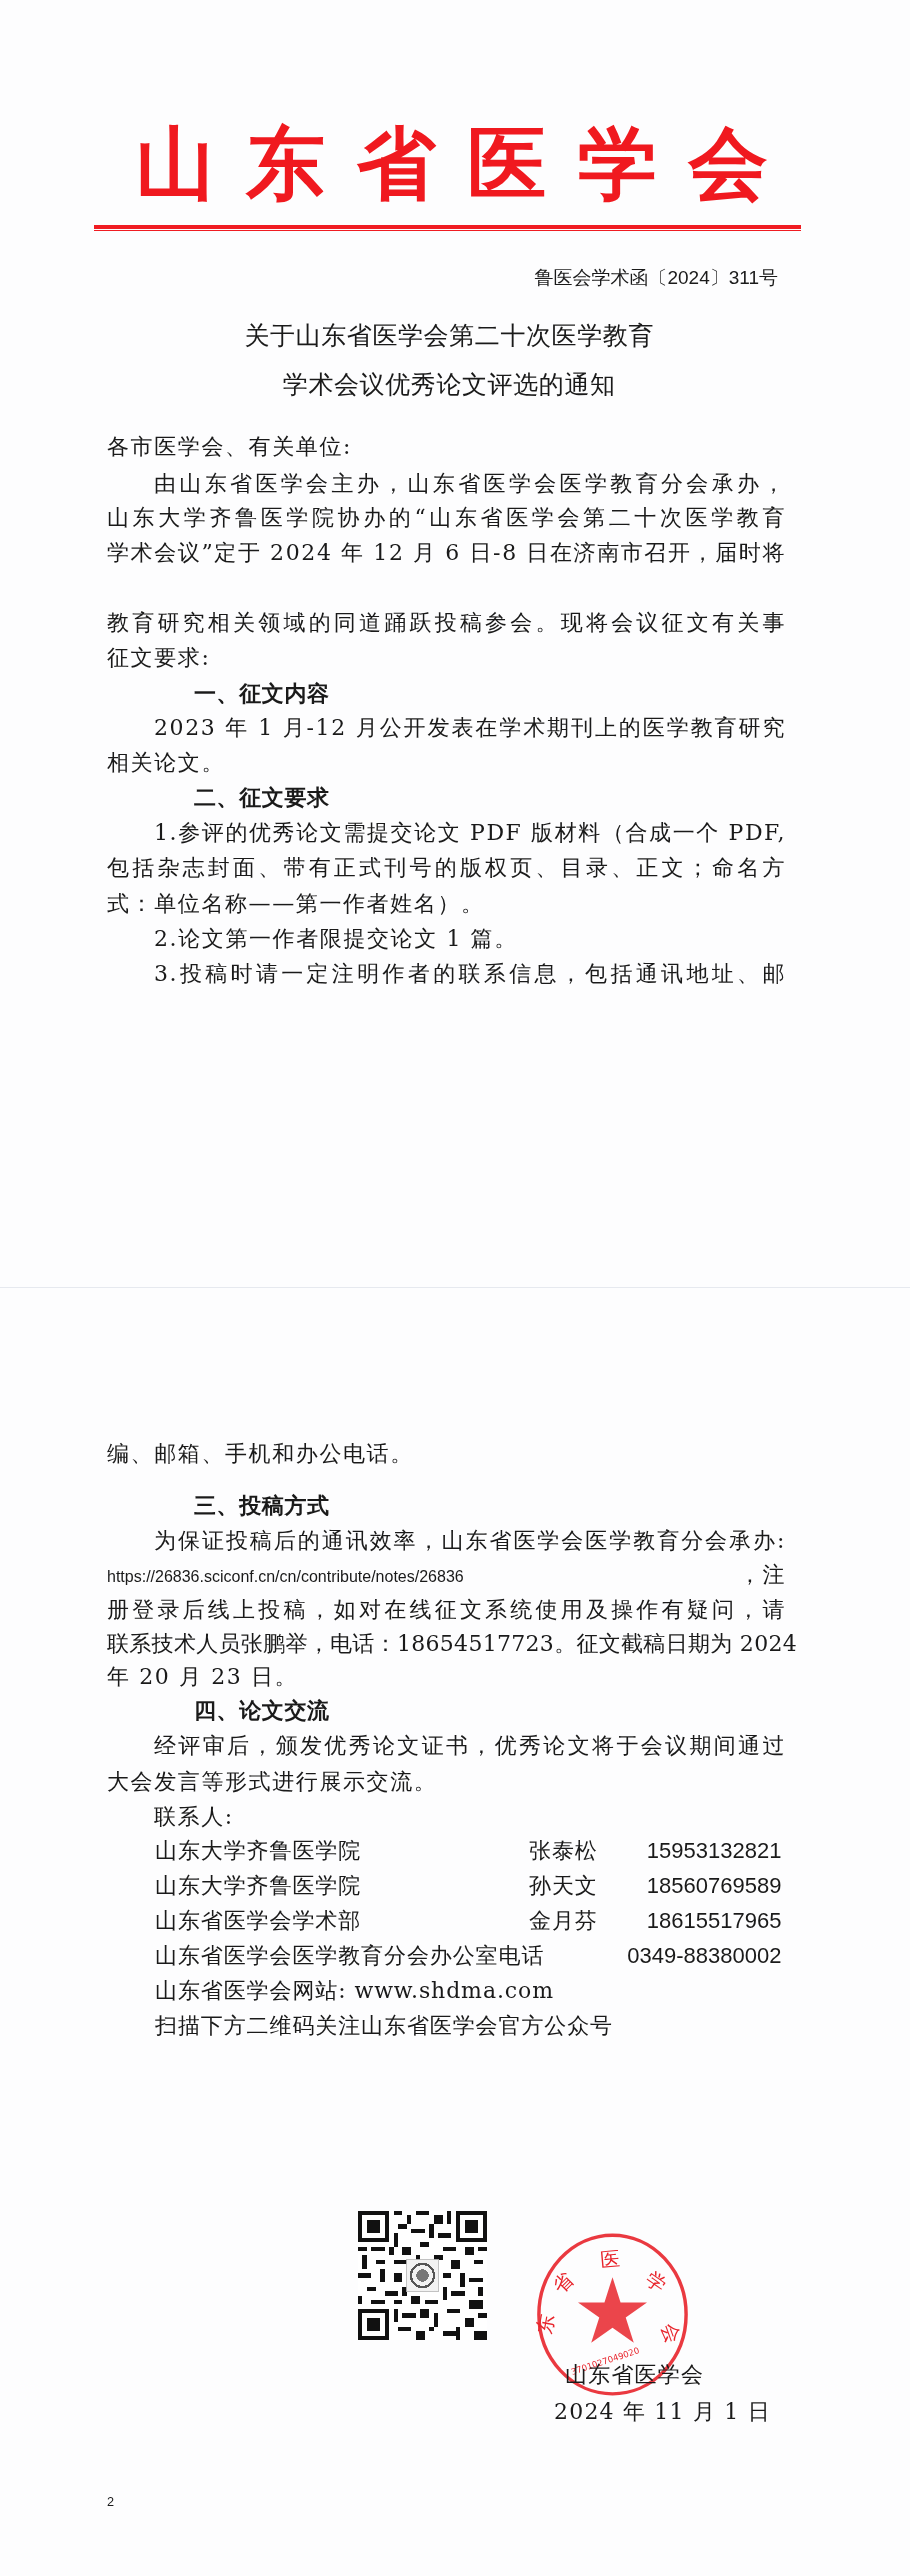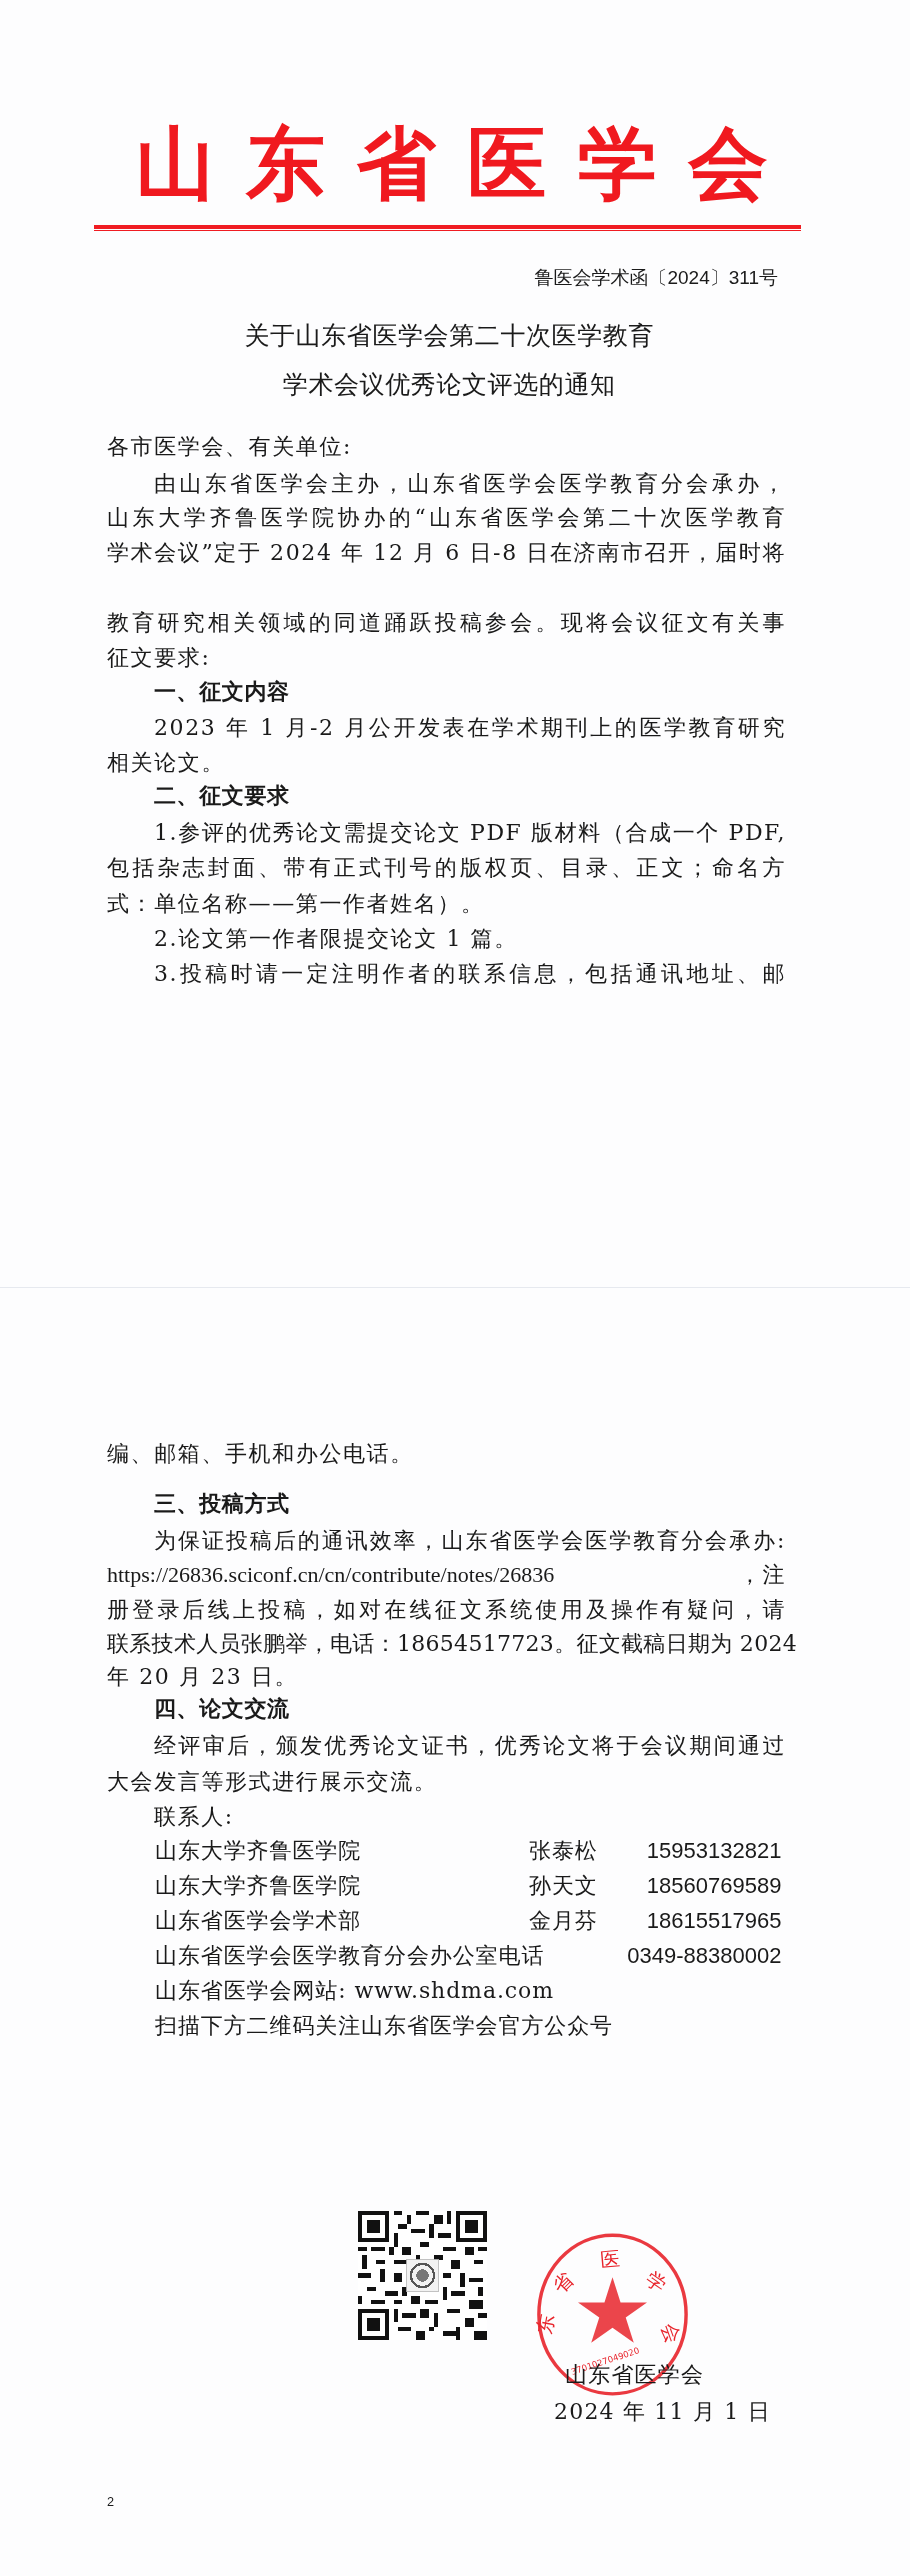--- a/index.html
+++ b/index.html
@@ -24,22 +24,22 @@
   .red-rule-thin { position: absolute; left: 94px; top: 230px; width: 707px; height: 1.2px; background: #f01c22; }
 
   .docno { position: absolute; top: 266px; right: 132px; font-size: 19px; line-height: 23px; letter-spacing: 0px; font-family: "Liberation Sans Narrow", "Liberation Sans", sans-serif; margin-left: 8px; }
   .title { position: absolute; left: 0; width: 910px; text-align: center; font-size: 25px; line-height: 35px; letter-spacing: 0.6px; font-family: "DejaVu Sans", sans-serif; }
   .title.l1 { top: 318px; left: -5.8px; }
   .title.l2 { top: 367px; left: -5.8px; }
 
   .line { position: absolute; left: 107px; width: 679px; font-size: 22px; line-height: 28px; white-space: nowrap; letter-spacing: 1.6px; }
   .line.just { text-align: justify; text-align-last: justify; }
   .indent { left: 154px; width: 632px; }
-  .heading { font-family: Liberation Mono, monospace; font-weight: bold; letter-spacing: 0.6px; }
-  .mono { font-family: Liberation Serif, serif; letter-spacing: 0; font-size: 22px; }
+  .heading { font-family: Liberation Serif, serif; font-weight: bold; letter-spacing: 0.6px; margin-left: 40px; }
+  .mono { font-family: Liberation Sans, sans-serif; letter-spacing: 0; font-size: 16px; }
 
   .contact-row { position: absolute; left: 155px; width: 631px; font-size: 22px; line-height: 28px; white-space: nowrap; letter-spacing: 0.9px; }
   .contact-row .org { position: absolute; left: 0; }
   .contact-row .person { position: absolute; left: 374px; }
   .contact-row .phone { position: absolute; right: 4.6px; letter-spacing: 0; font-family: "Liberation Sans", sans-serif; }
 
   .qr { position: absolute; left: 358px; top: 2211px; width: 129px; height: 129px; }
   .seal { position: absolute; left: 532px; top: 2231px; width: 161px; height: 167px; }
   .sign { position: absolute; font-size: 22px; line-height: 28px; white-space: nowrap; letter-spacing: 1.2px; }
   .pageno { position: absolute; left: 107px; top: 2495px; font-size: 12.7px; font-family: "Liberation Sans", sans-serif; }
@@ -67,21 +67,21 @@
 
   <div class="line" style="top:433px">各市医学会、有关单位:</div>
 
   <div class="line just indent" style="top:470px">由山东省医学会主办，山东省医学会医学教育分会承办，</div>
   <div class="line just" style="top:504px">山东大学齐鲁医学院协办的“山东省医学会第二十次医学教育</div>
   <div class="line just" style="top:539px">学术会议”定于 2024 年 12 月 6 日-8 日在济南市召开，届时将</div>
   <div class="line just" style="top:609px">教育研究相关领域的同道踊跃投稿参会。现将会议征文有关事</div>
   <div class="line" style="top:644px">征文要求:</div>
 
   <div class="line indent heading" style="top:680px">一、征文内容</div>
-  <div class="line just indent" style="top:714px">2023 年 1 月-2 月公开发表在学术期刊上的医学教育研究</div>
+  <div class="line just indent" style="top:714px">2023 年 1 月-12 月公开发表在学术期刊上的医学教育研究</div>
   <div class="line" style="top:749px">相关论文。</div>
 
   <div class="line indent heading" style="top:784px">二、征文要求</div>
   <div class="line just indent" style="top:819px">1.参评的优秀论文需提交论文 PDF 版材料（合成一个 PDF,</div>
   <div class="line just" style="top:854px">包括杂志封面、带有正式刊号的版权页、目录、正文；命名方</div>
   <div class="line" style="top:890px">式：单位名称——第一作者姓名）。</div>
   <div class="line indent" style="top:925px">2.论文第一作者限提交论文 1 篇。</div>
   <div class="line just indent" style="top:960px">3.投稿时请一定注明作者的联系信息，包括通讯地址、邮</div>
 </div>
 

